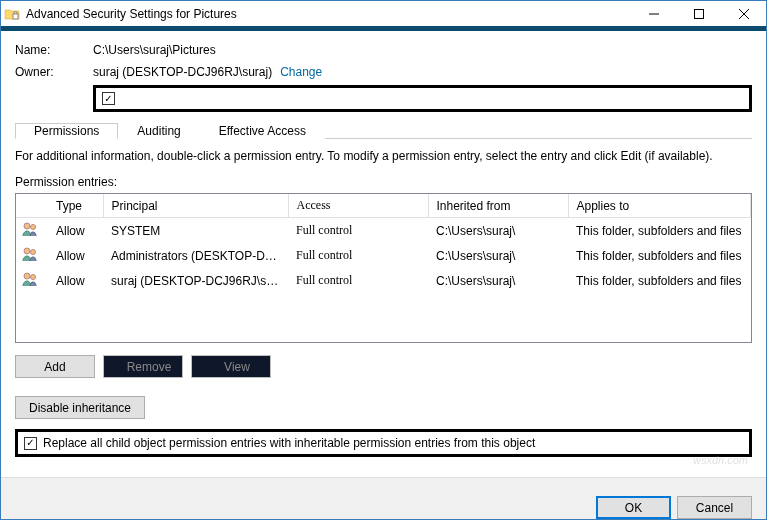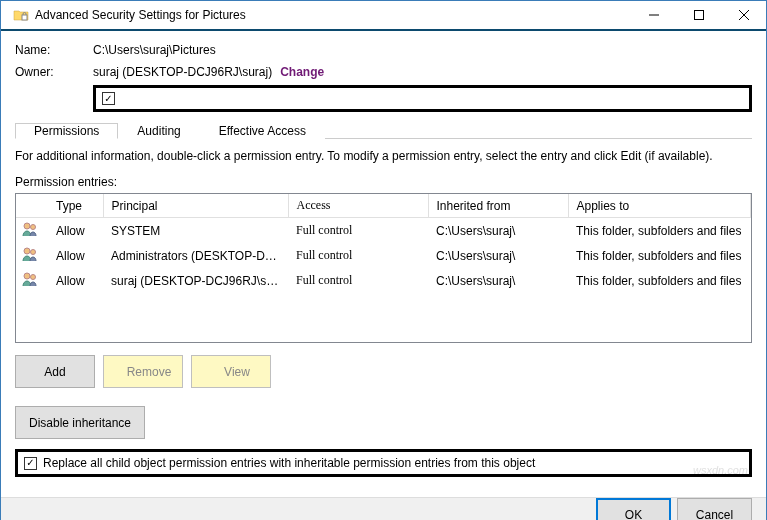--- a/index.html
+++ b/index.html
@@ -1,54 +1,54 @@
 <!DOCTYPE html>
 <html><head>
   <meta charset="utf-8">
   <style>
     * { box-sizing: border-box; margin: 0; padding: 0; }
     body { font-family: 'Segoe UI', Tahoma, sans-serif; font-size: 12px; background: #fff; color: #000; }
     .window { width: 767px; height: 520px; border: 1px solid #3a7cb8; display: flex; flex-direction: column; background: #fff; }
-    .titlebar { height: 30px; display: flex; align-items: center; padding-left: 12px; background: #fff; border-bottom: 2px solid #0c4a6e; }
+    .titlebar { height: 30px; display: flex; align-items: center; padding-left: 3px; background: #fff; border-bottom: 5px solid #0c4a6e; }
     .titlebar-icon { width: 16px; height: 16px; margin-right: 6px; display:inline-flex; align-items:center; justify-content:center;}
     .titlebar-title { font-size: 12px; flex: 1; }
     .win-buttons { display: flex; }
     .win-btn { width: 45px; height: 29px; display: flex; align-items: center; justify-content: center; background: transparent; border: none; font-family: inherit; }
     .content { flex: 1; padding: 12px 14px; display: flex; flex-direction: column; }
     .info-row { display: flex; align-items: center; margin-bottom: 8px; }
     .info-label { width: 78px; }
     .owner-text { margin-right: 8px; }
-    .change-link { color: #701a75; cursor: pointer; font-weight: bold; }
+    .change-link { color: #0369a1; cursor: pointer; }
     .highlight-box { border: 3px solid #000; padding: 4px 6px; display: inline-flex; align-items: center; margin-left: 78px; margin-bottom: 10px; margin-top:-2px;}
     .highlight-box-wide { border: 3px solid #000; padding: 4px 6px; display: inline-flex; align-items: center; margin-bottom: 8px; }
     .checkbox { width: 13px; height: 13px; border: 1px solid #333; margin-right: 6px; display: inline-flex; align-items: center; justify-content: center; font-size: 10px; line-height:1;}
     .tabs { display: flex; border-bottom: 1px solid #ccc; margin-bottom: 10px; }
     .tab { padding: 0 18px; border: 1px solid transparent; border-bottom: none; cursor: pointer; position: relative; top: 1px; background:#fff;}
     .tab.active { border-color: #ccc; background: #fff; border-bottom:1px solid #fff;}
     .desc-text { margin-bottom: 12px; }
     .entries-label { margin-bottom: 4px; }
     .table-wrap { border: 1px solid #828790; height: 150px; overflow: hidden; background:#fff; }
     table { width: 100%; border-collapse: collapse; font-size: 12px; }
     th { text-align: left; font-weight: normal; padding: 4px 8px; border-right: 1px solid #e0e0e0; border-bottom: 1px solid #e0e0e0; background: #fff; margin-left: 18px; }
     th:first-child { width: 32px; border-right:none; padding-right:0;}
     td { padding: 3px 8px; white-space: nowrap; overflow: hidden; text-overflow: ellipsis; }
     td.icon-cell { width: 32px; padding-right:2px; padding-left:6px;}
     .user-icon { display:inline-flex; width:16px; height:16px; }
     .col-type { width: 55px; }
     .col-principal { width: 185px; max-width:185px; }
     .col-access { width: 140px; font-family: Liberation Serif, serif; }
     .col-inherited { width: 140px; }
     .btn-row { display: flex; gap: 8px; margin-top: 12px; }
-    .btn { min-width: 80px; height: 33px; border: 1px solid #adadad; background: #e1e1e1; font-family: inherit; font-size: 12px; cursor: pointer; }
-    .btn:disabled { color: #888; background:#fef9c3; border-color:#bfbfbf;padding-left:12px;}
+    .btn { min-width: 80px; height: 23px; border: 1px solid #adadad; background: #e1e1e1; font-family: inherit; font-size: 12px; cursor: pointer; }
+    .btn:disabled { color: #888; background:#0f172a; border-color:#bfbfbf;padding-left:12px;}
     .disable-inh { margin-top: 18px; margin-bottom: 10px; }
     .footer { height: 42px; border-top: 1px solid #ddd; background: #f0f0f0; display: flex; align-items: flex-end; justify-content: flex-end; padding: 0 14px; gap: 6px; }
     .footer .btn { min-width: 75px; background:#e1e1e1; }
     .footer .btn.default { border: 1px solid #0078d7; box-shadow: inset 0 0 0 1px #0078d7; }
-    .watermark { position: absolute; right: 18px; bottom: 43px; color: #bbb; font-size: 11px; font-style: italic; opacity:.45; pointer-events:none;}
+    .watermark { position: absolute; right: 18px; bottom: 53px; color: #bbb; font-size: 11px; font-style: italic; opacity:.45; pointer-events:none;}
     .rel { position: relative; }
   </style>
 </head>
 <body>
 
 <div class="window rel">
   <div class="titlebar">
     <span class="titlebar-icon">
       <svg viewBox="0 0 16 16" width="16" height="16">
           <path fill="#ffd96a" stroke="#caa33d" stroke-width=".5" d="M1 4h5l1 1h8v8H1z"></path>

